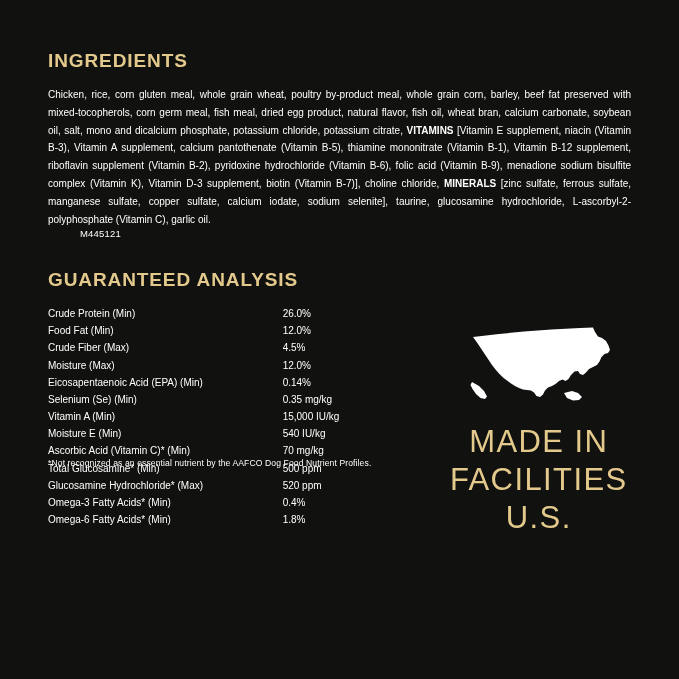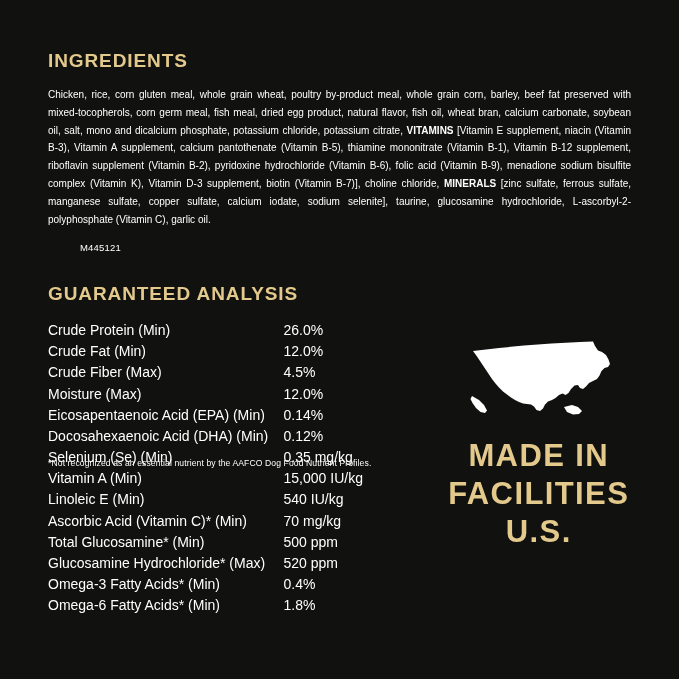--- a/index.html
+++ b/index.html
@@ -38,37 +38,36 @@
     text-align: justify;
     width: 583px;
     margin: 0;
   }
   .ingredients-body b {
     font-weight: bold;
   }
   .code {
     font-size: 9.5px;
     color: #ffffff;
-    margin-top: 14px;
     letter-spacing: 0.2px;
     padding-left: 32px;
   }
   #ga-section {
     margin-top: 30px;
   }
   .ga-wrap {
     display: flex;
     align-items: flex-start;
   }
   .ga-table {
     width: 330px;
     border-collapse: collapse;
   }
   .ga-table td {
-    font-size: 14px;
+    font-size: 10px;
     line-height: 1.0;
     padding: 3.6px 0;
     color: #ffffff;
     white-space: nowrap;
     margin-top: 42px;
   }
   .ga-table td.val {
   }
   .made-in {
     margin-left: 78px;
@@ -76,21 +75,21 @@
     width: 190px;
     text-align: center;
   }
   .us-map {
     display: block;
     margin: 0 auto 14px auto;
   }
   .made-in-line {
     color: #e3c98b;
     font-size: 31px;
-    font-weight: bold;
+    font-weight: normal;
     letter-spacing: 1.4px;
     line-height: 1.22;
   }
   .footnote {
     position: absolute;
     left: 48px;
     bottom: 42px;
     font-size: 8.6px;
     color: #ffffff;
     letter-spacing: 0.1px;
@@ -110,49 +109,45 @@
   <section id="ga-section">
     <h2 class="section-title">GUARANTEED ANALYSIS</h2>
     <div class="ga-wrap">
       <table class="ga-table">
         <tbody id="ga-rows">
             <tr>
               <td class="name">Crude Protein (Min)</td>
               <td class="val">26.0%</td>
             </tr>
             <tr>
-              <td class="name">Crude Fat (Min)</td>
+              <td class="name">Food Fat (Min)</td>
               <td class="val">12.0%</td>
             </tr>
             <tr>
               <td class="name">Crude Fiber (Max)</td>
               <td class="val">4.5%</td>
             </tr>
             <tr>
               <td class="name">Moisture (Max)</td>
               <td class="val">12.0%</td>
             </tr>
             <tr>
               <td class="name">Eicosapentaenoic Acid (EPA) (Min)</td>
               <td class="val">0.14%</td>
             </tr>
             <tr>
-              <td class="name">Docosahexaenoic Acid (DHA) (Min)</td>
-              <td class="val">0.12%</td>
-            </tr>
-            <tr>
               <td class="name">Selenium (Se) (Min)</td>
               <td class="val">0.35 mg/kg</td>
             </tr>
             <tr>
               <td class="name">Vitamin A (Min)</td>
               <td class="val">15,000 IU/kg</td>
             </tr>
             <tr>
-              <td class="name">Linoleic E (Min)</td>
+              <td class="name">Moisture E (Min)</td>
               <td class="val">540 IU/kg</td>
             </tr>
             <tr>
               <td class="name">Ascorbic Acid (Vitamin C)* (Min)</td>
               <td class="val">70 mg/kg</td>
             </tr>
             <tr>
               <td class="name">Total Glucosamine* (Min)</td>
               <td class="val">500 ppm</td>
             </tr>

